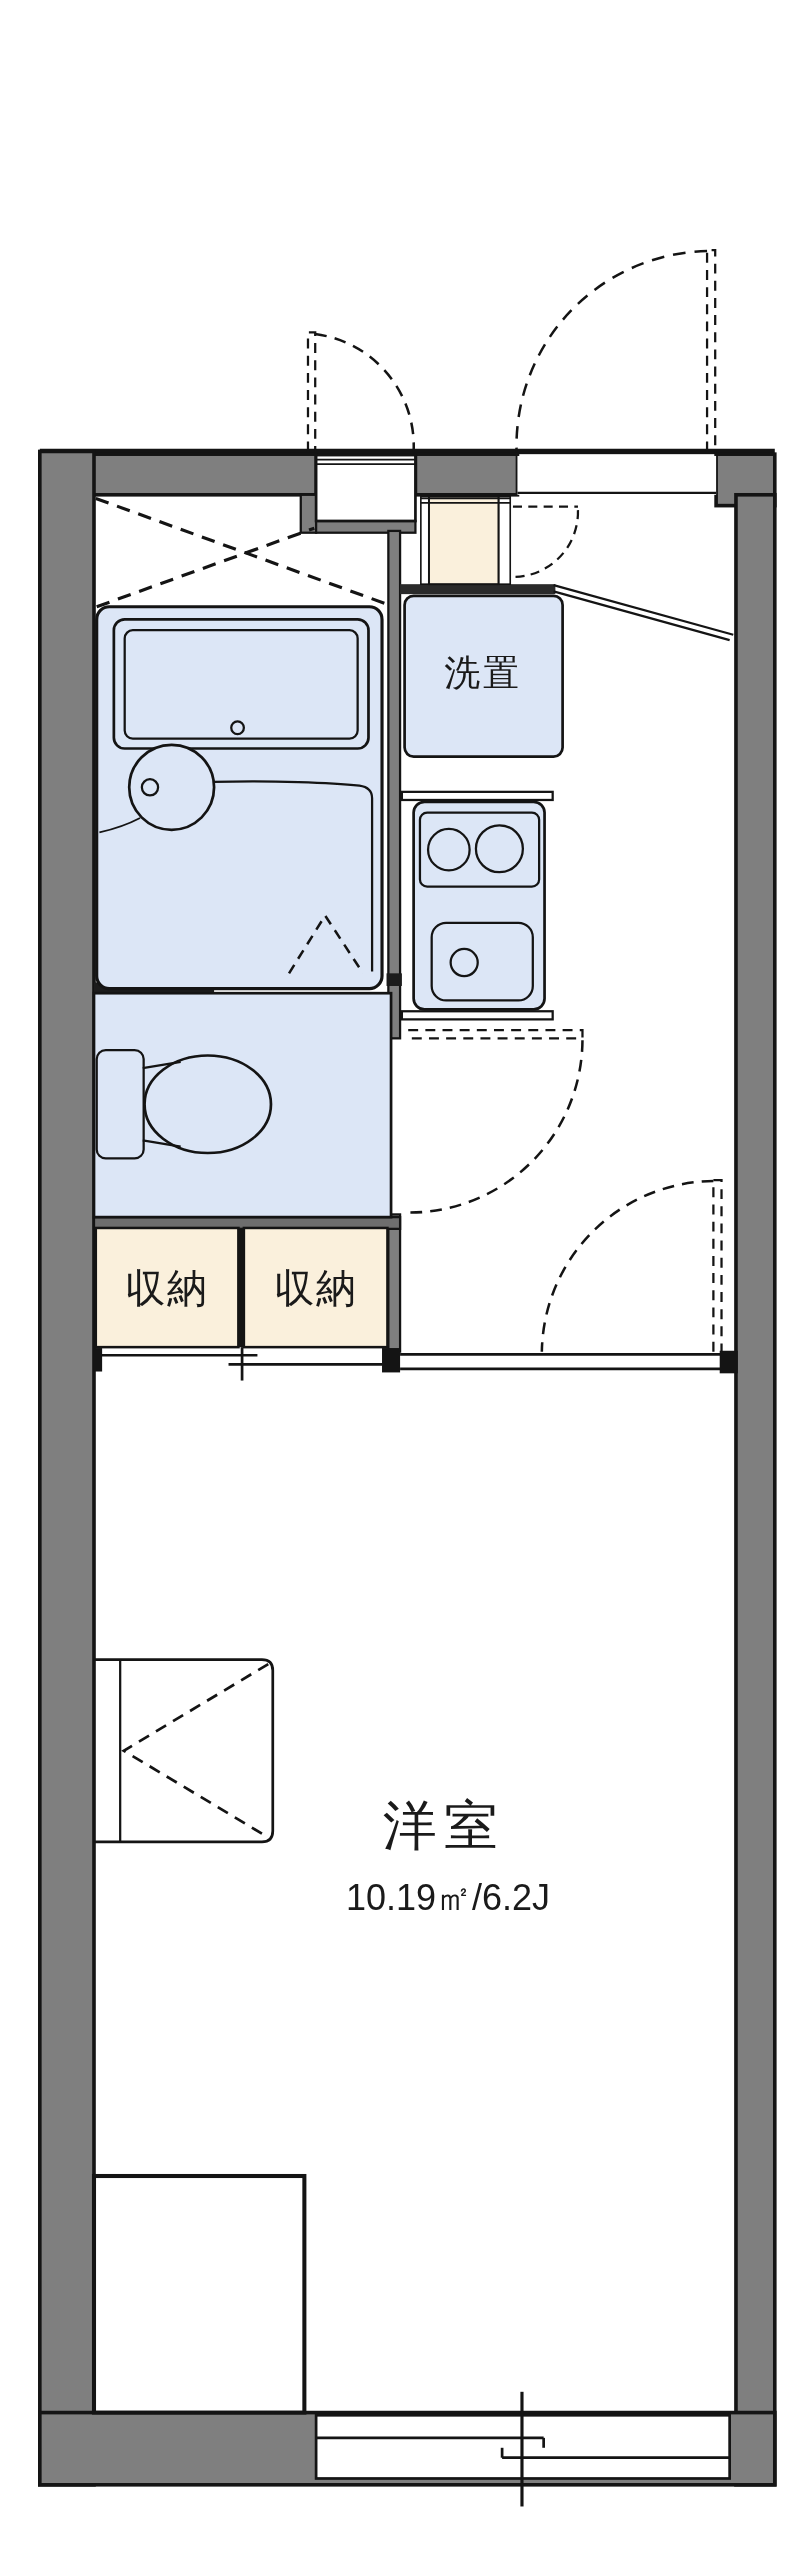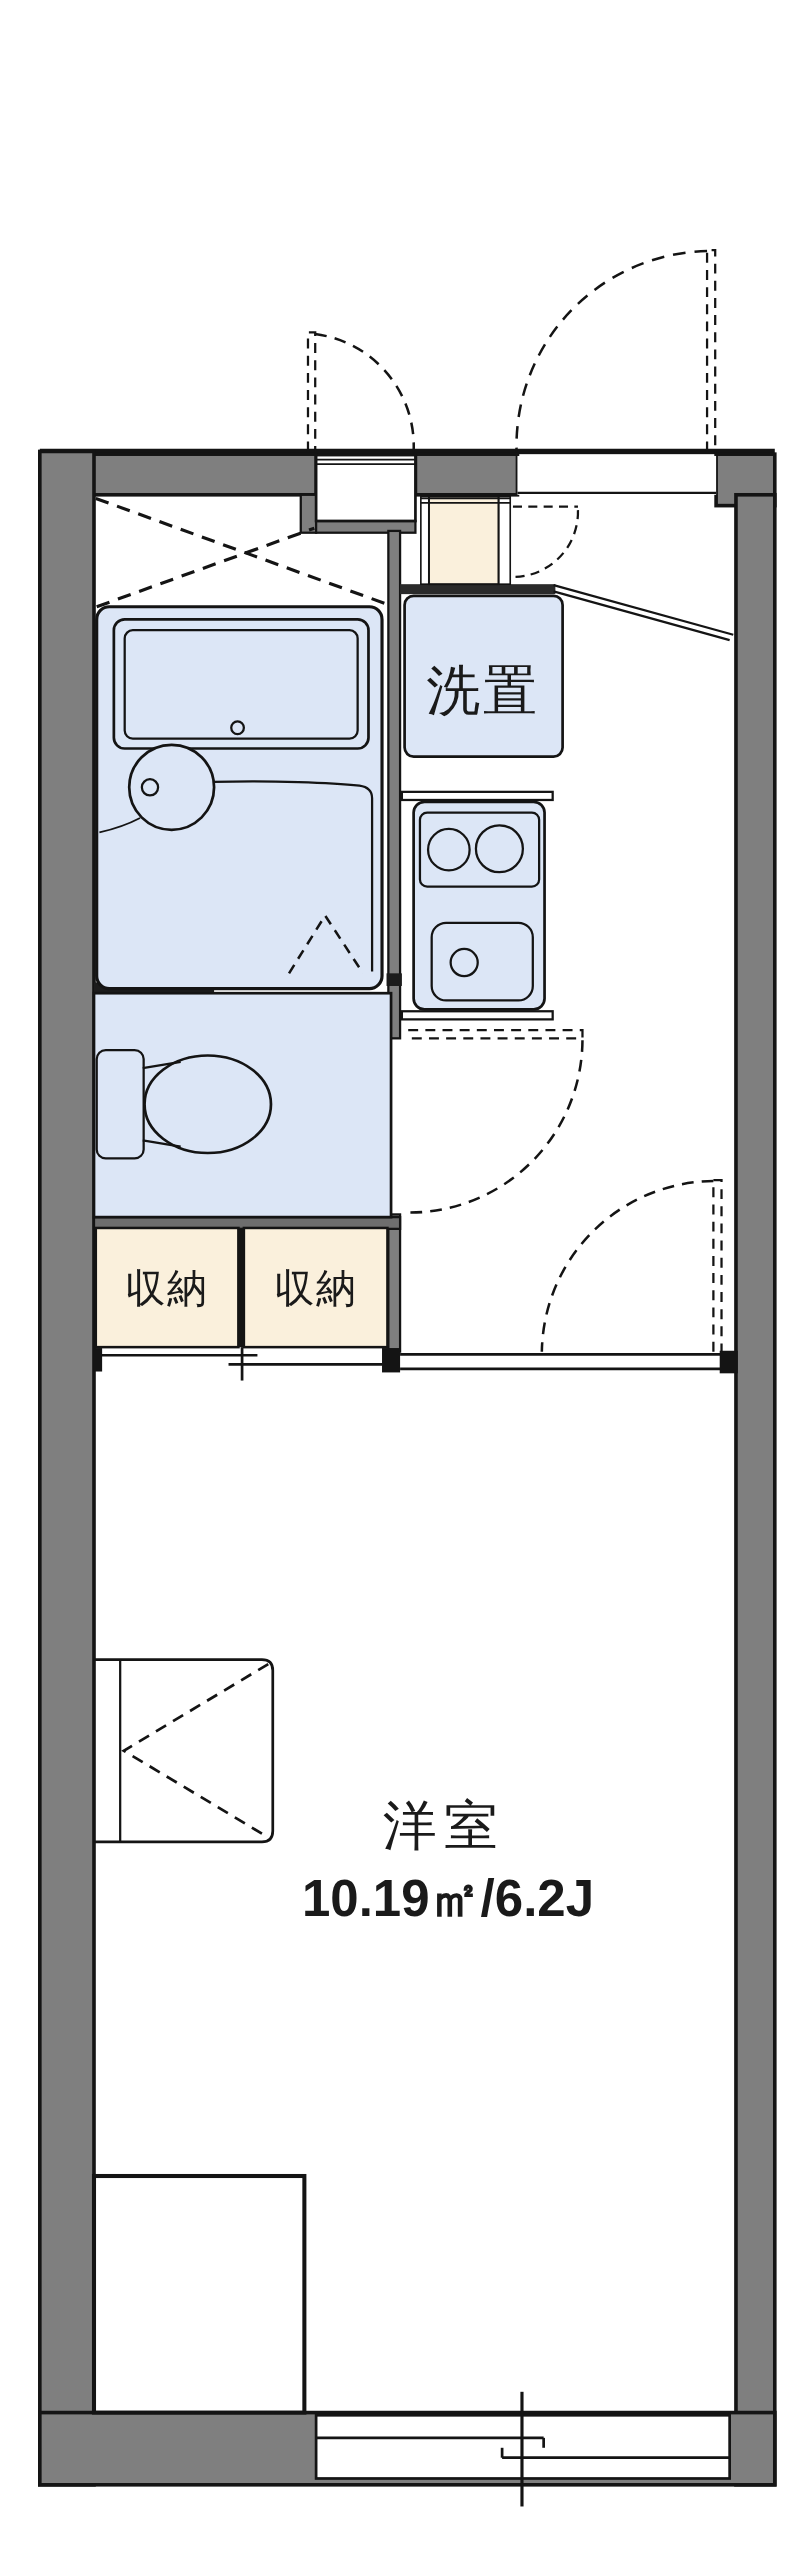--- a/index.html
+++ b/index.html
@@ -10,25 +10,25 @@
   .plan-wrap{
     position:relative; width:811px; height:2576px; background:var(--paper);
     font-family:"Liberation Sans", sans-serif; overflow:hidden;
   }
   .plan-wrap svg{position:absolute;left:0;top:0;}
   .lbl{
     position:absolute; transform:translate(-50%,-50%);
     color:var(--text); white-space:nowrap; line-height:1;
     font-family:"Liberation Sans","DejaVu Sans",sans-serif;
   }
-  .lbl-laundry{left:483px; top:690px; font-size:54px; letter-spacing:2.7px;}
+  .lbl-laundry{left:483px; top:673px; font-size:36px; letter-spacing:2.7px;}
   .lbl-storage1{left:167px; top:1288px; font-size:40px; letter-spacing:1.8px;}
   .lbl-storage2{left:316px; top:1288px; font-size:40px; letter-spacing:1.8px;}
   .lbl-room{left:444px; top:1825px; font-size:54px; letter-spacing:7.2px;}
-  .lbl-area{left:448px; top:1898px; font-size:51px;font-weight:bold;}
+  .lbl-area{left:448px; top:1898px; font-size:36px;}
 </style>
 </head>
 <body>
 
 <div class="plan-wrap">
 <svg width="811" height="2576" viewBox="0 0 898 2853">
 
   <g fill="var(--wall,#7f7f7f)" stroke="var(--line,#141414)" stroke-width="4">
     <rect x="44" y="497" width="814" height="6" fill="var(--line,#141414)" stroke="none"></rect>
     <rect x="44" y="503" width="306" height="45"></rect>

